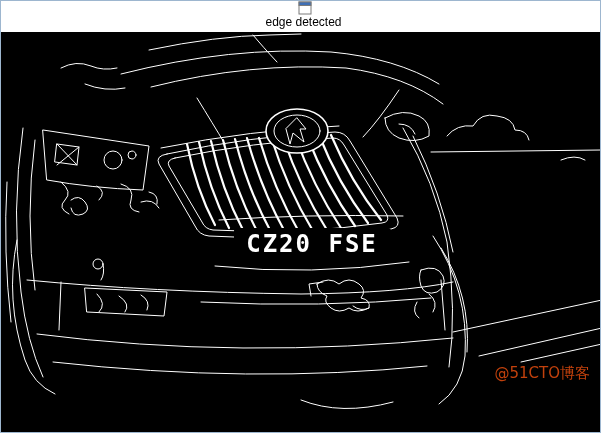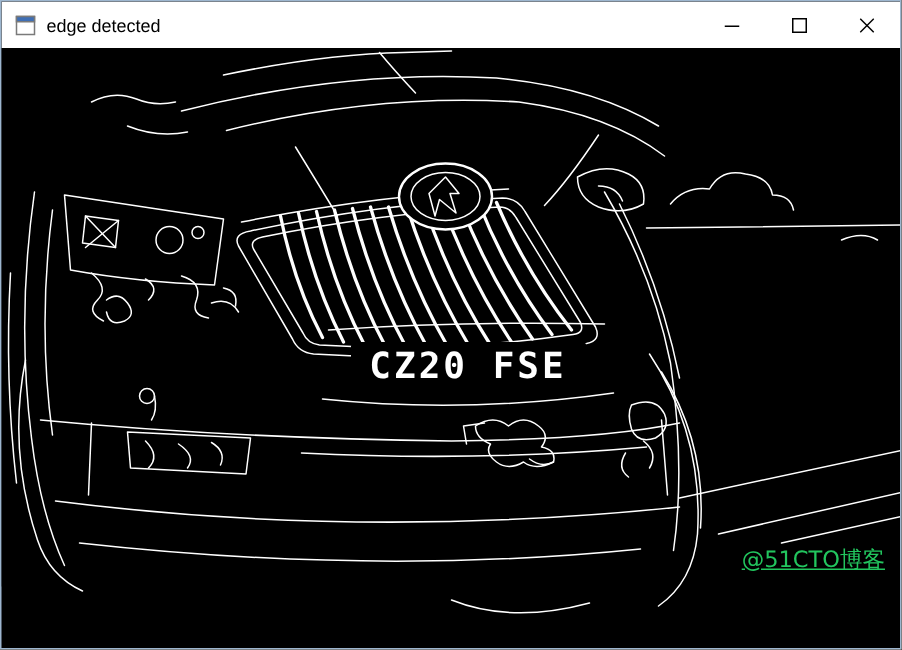--- a/index.html
+++ b/index.html
@@ -11,20 +11,21 @@
     position:relative;
     overflow:hidden;
     border:1px solid #9db6cf;
   }
   .titlebar{
     height:31px;
     background:#ffffff;
     display:flex;
     align-items:center;
     user-select:none;
+    flex-direction:column;
   }
   .app-icon{
     width:16px;height:16px;
     margin-left:8px;
     display:inline-flex;align-items:center;justify-content:center;
   }
   .title{
     margin-left:6px;
     font-size:12px;
     color:#000;
@@ -58,24 +59,23 @@
     font-family:"DejaVu Sans Mono", monospace;
     font-weight:bold;
     font-size:24px;
     letter-spacing:2px;
     fill:#ffffff;
     stroke:none;
   }
   .watermark{
     position:absolute;
     right:12px;bottom:8px;
-    color:#22c55e;
+    color:#c2410c;
     font-size:15px;
     font-family:"DejaVu Sans", "Liberation Sans", sans-serif;
-    text-decoration:underline;
   }
 </style>
 </head>
 <body>
 
 <div class="window">
 
   <div class="titlebar">
     <span class="app-icon">
       <svg width="14" height="14" viewBox="0 0 14 14">

